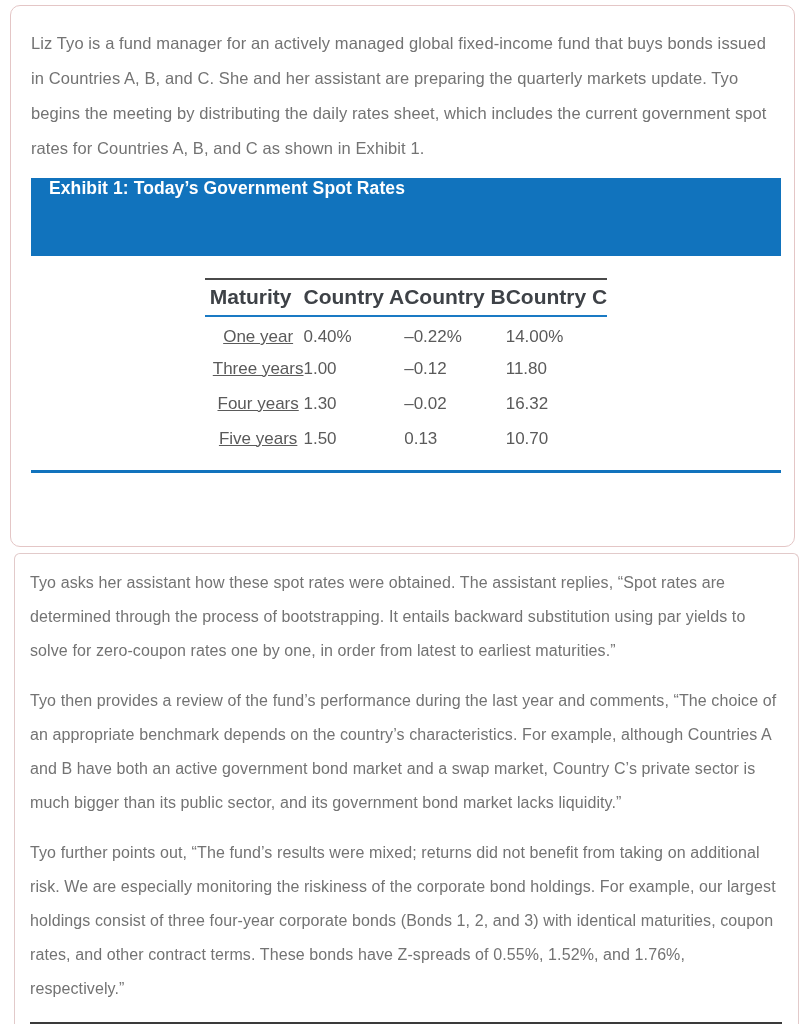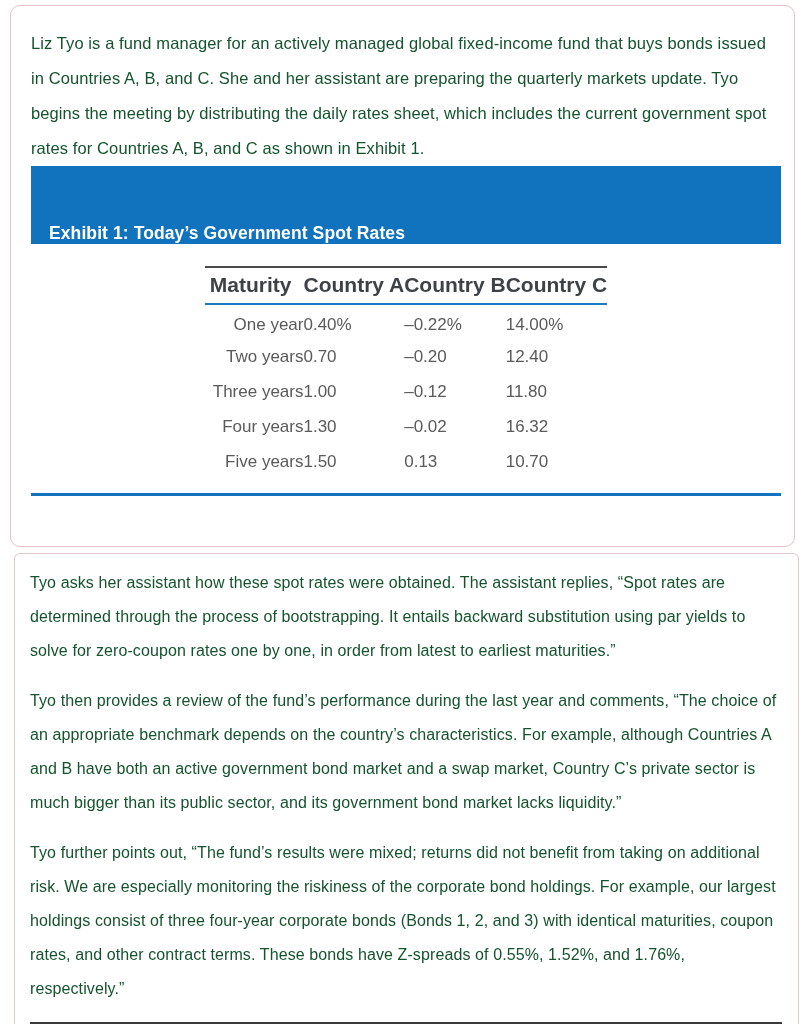--- a/index.html
+++ b/index.html
@@ -15,29 +15,30 @@
     height: 542px;
     border: 1px solid #e4c6c6;
     border-radius: 10px;
     background: #ffffff;
     padding: 20px 13px 0 20px;
     overflow: hidden;
   }
   .body-par {
     font-size: 16.5px;
     line-height: 35px;
-    color: #14532d;
+    color: #737373;
     letter-spacing: 0.1px;
   }
   .exhibit-header {
+    margin-top: 12px;
     width: 750px;
     height: 78px;
     background: #1173bd;
     display: flex;
-    align-items: flex-end;
+    align-items: flex-start;
     padding-left: 18px;
   }
   .exhibit-title {
     color: #ffffff;
     font-weight: bold;
     font-size: 17.5px;
     letter-spacing: 0.1px;
   }
   table.spot-rates {
     margin: 22px auto 0 auto;
@@ -54,21 +55,21 @@
     white-space: nowrap;
   }
   table.spot-rates th.col-maturity { text-align: left; padding-left: 5px; }
   table.spot-rates td {
     font-size: 17px;
     color: #5a5a5a;
     height: 35px;
     text-align: left;
     white-space: nowrap;
   }
-  table.spot-rates td.col-maturity { text-align: right; padding-left: 8px; }
+  table.spot-rates td.col-maturity { text-align: center; padding-left: 8px; text-decoration: underline; }
   table.spot-rates tr.first-row td { padding-top: 6px; }
   .col-maturity { width: 120px; }
   .col-a { width: 94px; }
   .col-b { width: 92px; }
   .col-c { width: 86px; margin-top: 36px; }
   .exhibit-bottom-rule {
     margin-top: 14px;
     width: 750px;
     height: 3px;
     background: #1173bd;
@@ -115,26 +116,20 @@
       </tr>
     </thead>
     <tbody>
       <tr class="first-row">
         <td class="col-maturity">One year</td>
         <td>0.40%</td>
         <td>–0.22%</td>
         <td>14.00%</td>
       </tr>
       <tr>
-        <td class="col-maturity">Two years</td>
-        <td>0.70</td>
-        <td>–0.20</td>
-        <td>12.40</td>
-      </tr>
-      <tr>
         <td class="col-maturity">Three years</td>
         <td>1.00</td>
         <td>–0.12</td>
         <td>11.80</td>
       </tr>
       <tr>
         <td class="col-maturity">Four years</td>
         <td>1.30</td>
         <td>–0.02</td>
         <td>16.32</td>

